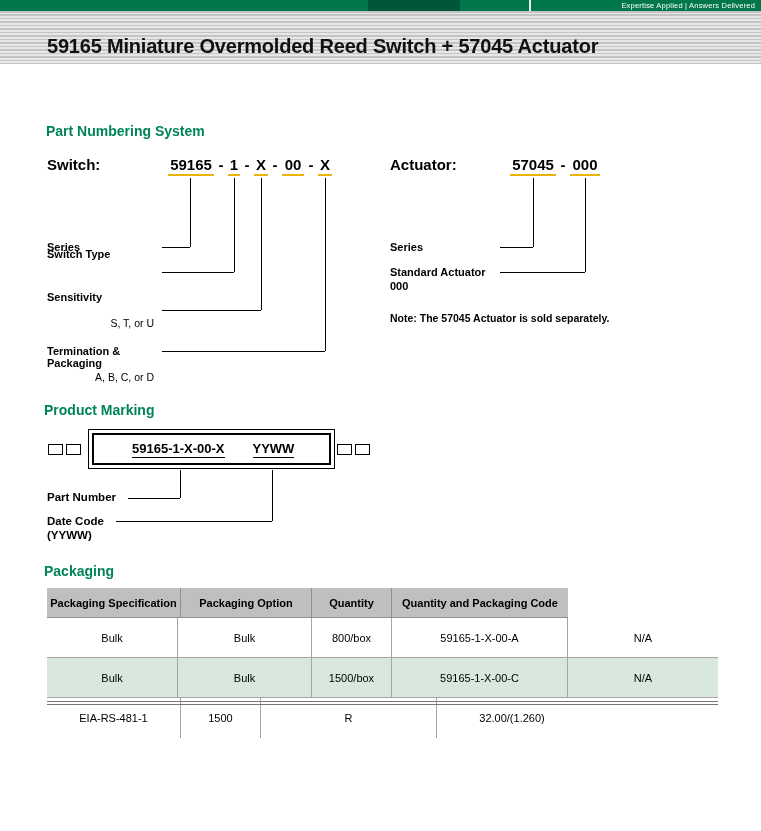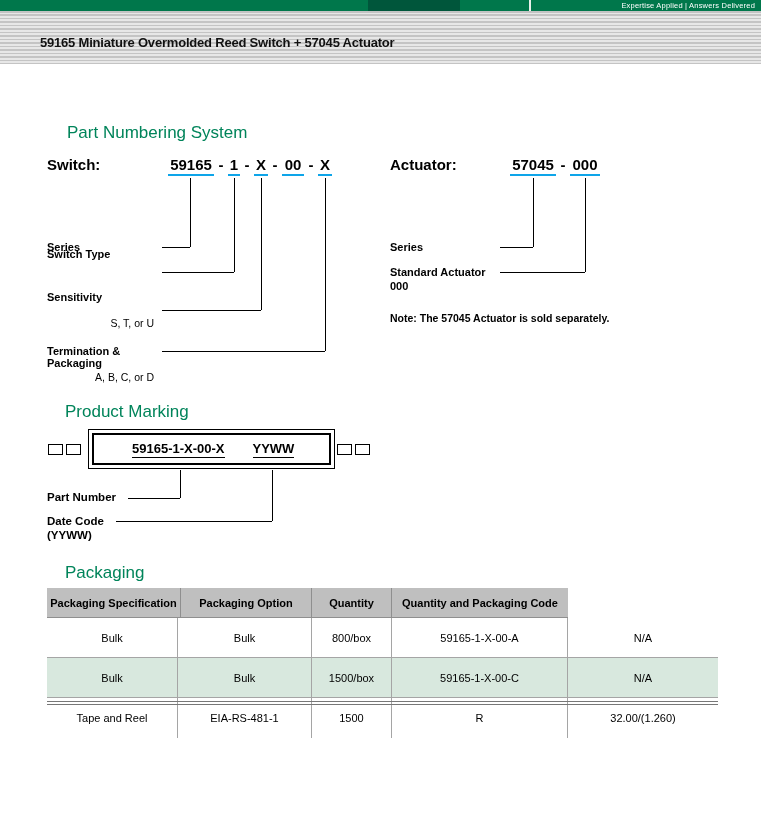--- a/index.html
+++ b/index.html
@@ -19,27 +19,27 @@
   
   .top-bar{position:absolute;left:0;top:0;width:761px;height:11px;background:var(--brand-green);}
   .logo-block{position:absolute;left:368px;top:0;width:92px;height:11px;background:var(--brand-green-dark);}
   .bar-divider{position:absolute;left:529px;top:0;width:2px;height:11px;background:#e8f0ea;}
   .tagline{position:absolute;right:6px;top:0;height:11px;line-height:11px;color:#fff;font-size:7.5px;letter-spacing:.2px;}
   
   .title-band{
     position:absolute;left:0;top:11px;width:761px;height:53px;
     background:repeating-linear-gradient(to bottom,#c4c4c4 0px,#c4c4c4 1.5px,#e7e7e7 1.5px,#e7e7e7 3.5px);
   }
-  .page-title{position:absolute;left:40px;top:35px;font-size:13px;font-weight:bold;letter-spacing:-.2px;color:#111;}
+  .page-title{position:absolute;left:47px;top:35px;font-size:20px;font-weight:bold;letter-spacing:-.2px;color:#111;}
   
-  .section-heading{position:absolute;font-size:17px;font-weight:normal;color:var(--heading-green);margin-left:21px;}
+  .section-heading{position:absolute;font-size:14px;font-weight:bold;color:var(--heading-green);}
   
   .pn-label{position:absolute;font-size:15px;font-weight:bold;}
   .pn-row{position:absolute;display:flex;font-size:15px;font-weight:bold;line-height:18px;}
-  .pn-seg{text-align:center;border-bottom:2px solid #0ea5e9;}
+  .pn-seg{text-align:center;border-bottom:2px solid #eab308;}
   .pn-sep{text-align:center;}
   
   .vline{position:absolute;width:0;border-left:1px solid #000;}
   .hline{position:absolute;height:0;border-top:1px solid #000;}
   .clabel{position:absolute;font-size:11px;font-weight:bold;text-align:left;line-height:12px;}
   .csub{position:absolute;font-size:10.5px;text-align:right;line-height:12px;}
   .note-text{position:absolute;font-size:10.5px;font-weight:bold;}
   
   .lead{position:absolute;width:15px;height:11px;border:1px solid #000;background:#fff;}
   .pm-outer{position:absolute;left:88px;top:429px;width:247px;height:40px;border:1px solid #000;}
@@ -160,20 +160,19 @@
     <div class="pkg-cell w5">N/A</div>
   </div>
   <div class="pkg-row pkg-body row-green">
     <div class="pkg-cell w1">Bulk</div>
     <div class="pkg-cell w2">Bulk</div>
     <div class="pkg-cell w3">1500/box</div>
     <div class="pkg-cell w4">59165-1-X-00-C</div>
     <div class="pkg-cell w5">N/A</div>
   </div>
   <div class="pkg-row pkg-body row-last">
-    <div class="pkg-cell w1">Tape and Reel</div>
     <div class="pkg-cell w2">EIA-RS-481-1</div>
     <div class="pkg-cell w3">1500</div>
     <div class="pkg-cell w4">R</div>
     <div class="pkg-cell w5">32.00/(1.260)</div>
   </div>
 </div>
 <div class="table-bottom-rule"></div>
 
 </body></html>

